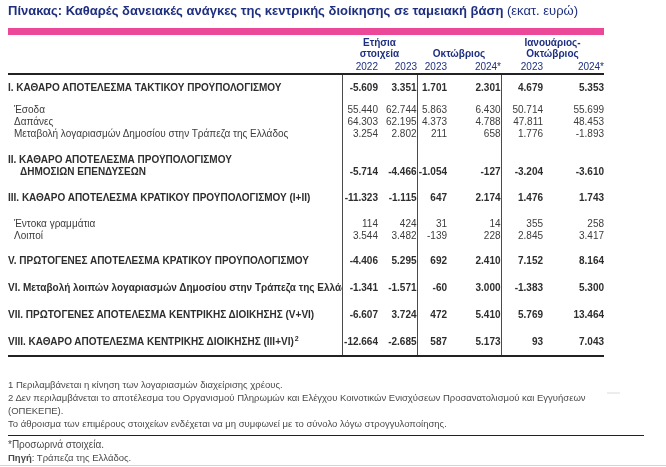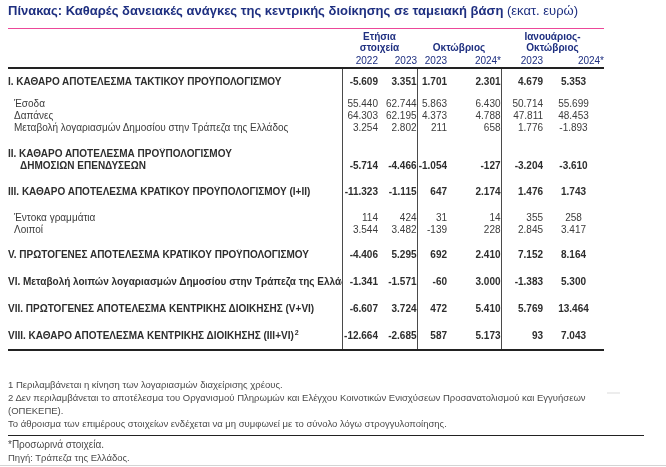--- a/index.html
+++ b/index.html
@@ -6,45 +6,45 @@
   .page{
     position:relative;width:666px;height:467px;background:#fff;overflow:hidden;
     font-family:"Liberation Sans", sans-serif;color:#333;
   }
   .title{position:absolute;left:8px;top:3px;font-size:13px;color:#1e2f80;white-space:nowrap;}
   .title .t-main{font-weight:bold;}
   .title .t-unit{font-weight:normal;}
   table.maintbl{
     position:absolute;left:8px;top:28px;width:596px;
     border-collapse:collapse;table-layout:fixed;
-    border-top:1px solid #ec4899;border-bottom:2px solid #222;
+    border-top:7px solid #ec4899;border-bottom:2px solid #222;
     font-size:10px;
   }
   col.col-lbl{width:334px;} col.col-1{width:36px;} col.col-2{width:39px;}
   col.col-3{width:30px;} col.col-4{width:54px;} col.col-5{width:42px;} col.col-6{width:61px;}
   tr.ghead td{height:13px;padding:2px 0 0 0;color:#1e2f80;font-weight:bold;text-align:center;font-size:10px;line-height:11px;vertical-align:bottom;}
   tr.yhead td{height:14px;padding:0;color:#1e2f80;font-weight:normal;text-align:right;font-size:10px;line-height:13px;border-bottom:2px solid #222;vertical-align:middle;}
   td{overflow:hidden;}
   tbody td.dl{border-left:1px solid #4a4a4a;}
   tr.row{height:12px;}
   tr.row td{padding:0;line-height:12px;vertical-align:middle;white-space:nowrap;}
   td.lbl{text-align:left;padding-left:2px;}
   tr.main{font-weight:bold;color:#2e2e2e;}
   tr.sub{font-weight:normal;color:#3c3c3c;}
   tr.sub td.lbl span{padding-left:6px;}
   tr.indent2 td.lbl span{padding-left:12px;}
   td.num{text-align:right;}
   td.c1{padding-right:2px;} td.c2{padding-right:7px;} td.c3{padding-right:2px;}
-  td.c4{padding-right:11px;} td.c5{padding-right:3px;} td.c6{padding-right:18px;text-align:center;}
+  td.c4{padding-right:11px;} td.c5{padding-right:3px;} td.c6{padding-right:18px;}
   sup{font-size:7px;vertical-align:super;line-height:0;margin-left:1px;}
   .footnotes{position:absolute;left:8px;top:378px;width:636px;font-size:9.5px;line-height:13px;color:#4a4a4a;}
   .fn-rule{position:absolute;left:8px;top:435px;width:636px;border-top:1.5px solid #222;}
   .provisional{position:absolute;left:8px;top:439px;font-size:10px;color:#4a4a4a;}
   .source{position:absolute;left:8px;top:452px;font-size:9.5px;color:#4a4a4a;}
-  .source .src-label{font-weight:normal;text-align:center;}
+  .source .src-label{font-weight:bold;text-align:center;}
   .artifact-dash{position:absolute;left:607px;top:392px;width:13px;height:2px;background:#ededed;}
   .bottom-line{position:absolute;left:0;top:465px;width:666px;border-top:1px solid #d4d4d4;}
 </style>
 </head>
 <body>
 
 <div class="page">
 
   <div class="title">
     <span class="t-main">Πίνακας: Καθαρές δανειακές ανάγκες της κεντρικής διοίκησης σε ταμειακή βάση</span>

